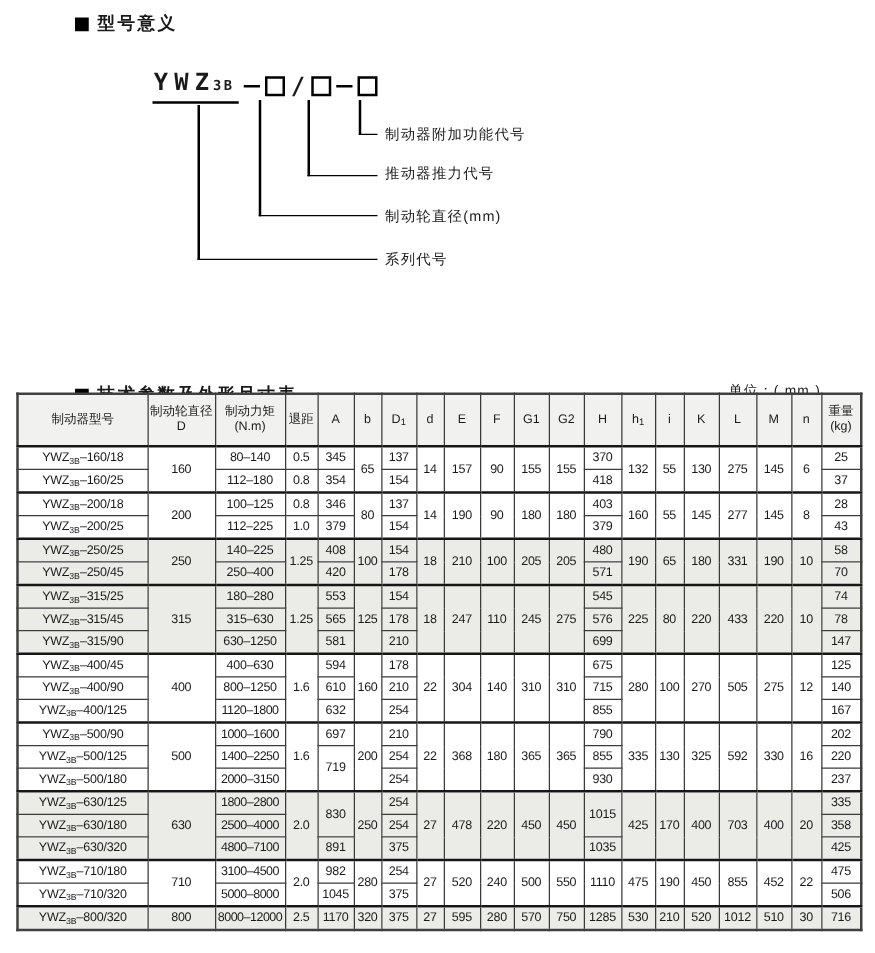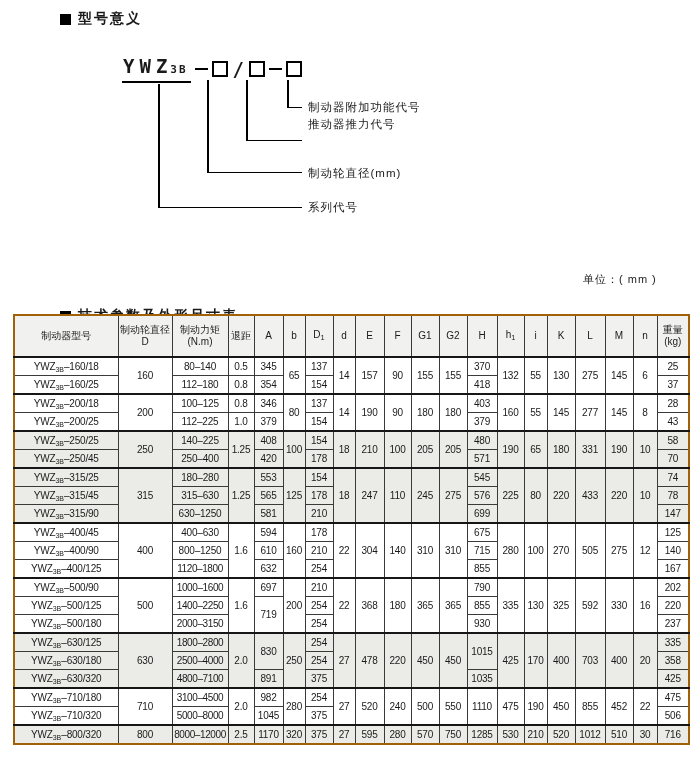--- a/index.html
+++ b/index.html
@@ -16,26 +16,26 @@
   .formula{left:122px;top:56px;display:flex;align-items:center;height:26px;}
   .mcode{display:inline-flex;align-items:baseline;border-bottom:2px solid #000;padding:0 3px 4px 1px;}
   .mpre{font-family:"DejaVu Sans Mono","Liberation Mono",monospace;font-weight:bold;font-size:19px;letter-spacing:5px;}
   .msub{font-family:"DejaVu Sans Mono","Liberation Mono",monospace;font-weight:bold;font-size:11px;letter-spacing:2px;margin-left:-2px;}
   .dash{width:13px;height:2px;background:#000;margin:0 4px;display:inline-block;}
   .cbox{width:12px;height:12px;border:2px solid #000;display:inline-block;background:#fff;}
   .slash{font-size:19px;font-weight:bold;margin:0 5px;font-family:"DejaVu Sans Mono","Liberation Mono",monospace;}
   .dline{background:#000;position:absolute;}
   .dlabel{position:absolute;font-size:11.5px;letter-spacing:1px;white-space:nowrap;}
   
-  .unit{left:583px;top:272px;font-size:11px;letter-spacing:1px;}
+  .unit{left:583px;top:305px;font-size:11px;letter-spacing:1px;}
   
   table.spec{
     position:absolute;left:13px;top:314px;width:675px;
     border-collapse:collapse;table-layout:fixed;
-    border:2px solid #a16207;
+    border:2px solid #404040;
     font-size:10px;
   }
   table.spec th{
     border:1px solid #3a3a3a;background:#f1f1ef;font-weight:normal;
     height:40px;padding:0;text-align:center;line-height:1.25;font-size:10px;
   }
   table.spec td{
     border:1px solid #3a3a3a;height:17px;padding:0 1px;text-align:center;
     letter-spacing:-0.2px;white-space:nowrap;overflow:hidden;
   }
@@ -69,21 +69,21 @@
 <div class="dline" style="left:158px;top:84px;width:1.5px;height:124px;"></div>
 <div class="dline" style="left:158px;top:206.5px;width:144px;height:1.5px;"></div>
 <div class="dline" style="left:207px;top:80px;width:1.5px;height:93px;"></div>
 <div class="dline" style="left:207px;top:171.5px;width:95px;height:1.5px;"></div>
 <div class="dline" style="left:246px;top:80px;width:1.5px;height:61px;"></div>
 <div class="dline" style="left:246px;top:139.5px;width:56px;height:1.5px;"></div>
 <div class="dline" style="left:287px;top:80px;width:1.5px;height:28px;"></div>
 <div class="dline" style="left:287px;top:106.5px;width:15px;height:1.5px;"></div>
 
 <div class="dlabel" style="left:308px;top:100px;">制动器附加功能代号</div>
-<div class="dlabel" style="left:308px;top:117px;text-align:right;">推动器推力代号</div>
+<div class="dlabel" style="left:308px;top:131px;text-align:right;">推动器推力代号</div>
 <div class="dlabel" style="left:308px;top:166px;">制动轮直径(mm)</div>
 <div class="dlabel" style="left:308px;top:200px;">系列代号</div>
 
 <div class="abs sec-head" style="left:28px;top:276px;margin-top:31px;">
   <span class="sec-square"></span>
   <span>技术参数及外形尺寸表</span>
 </div>
 
 <div class="abs unit">单位：( mm )</div>
 

